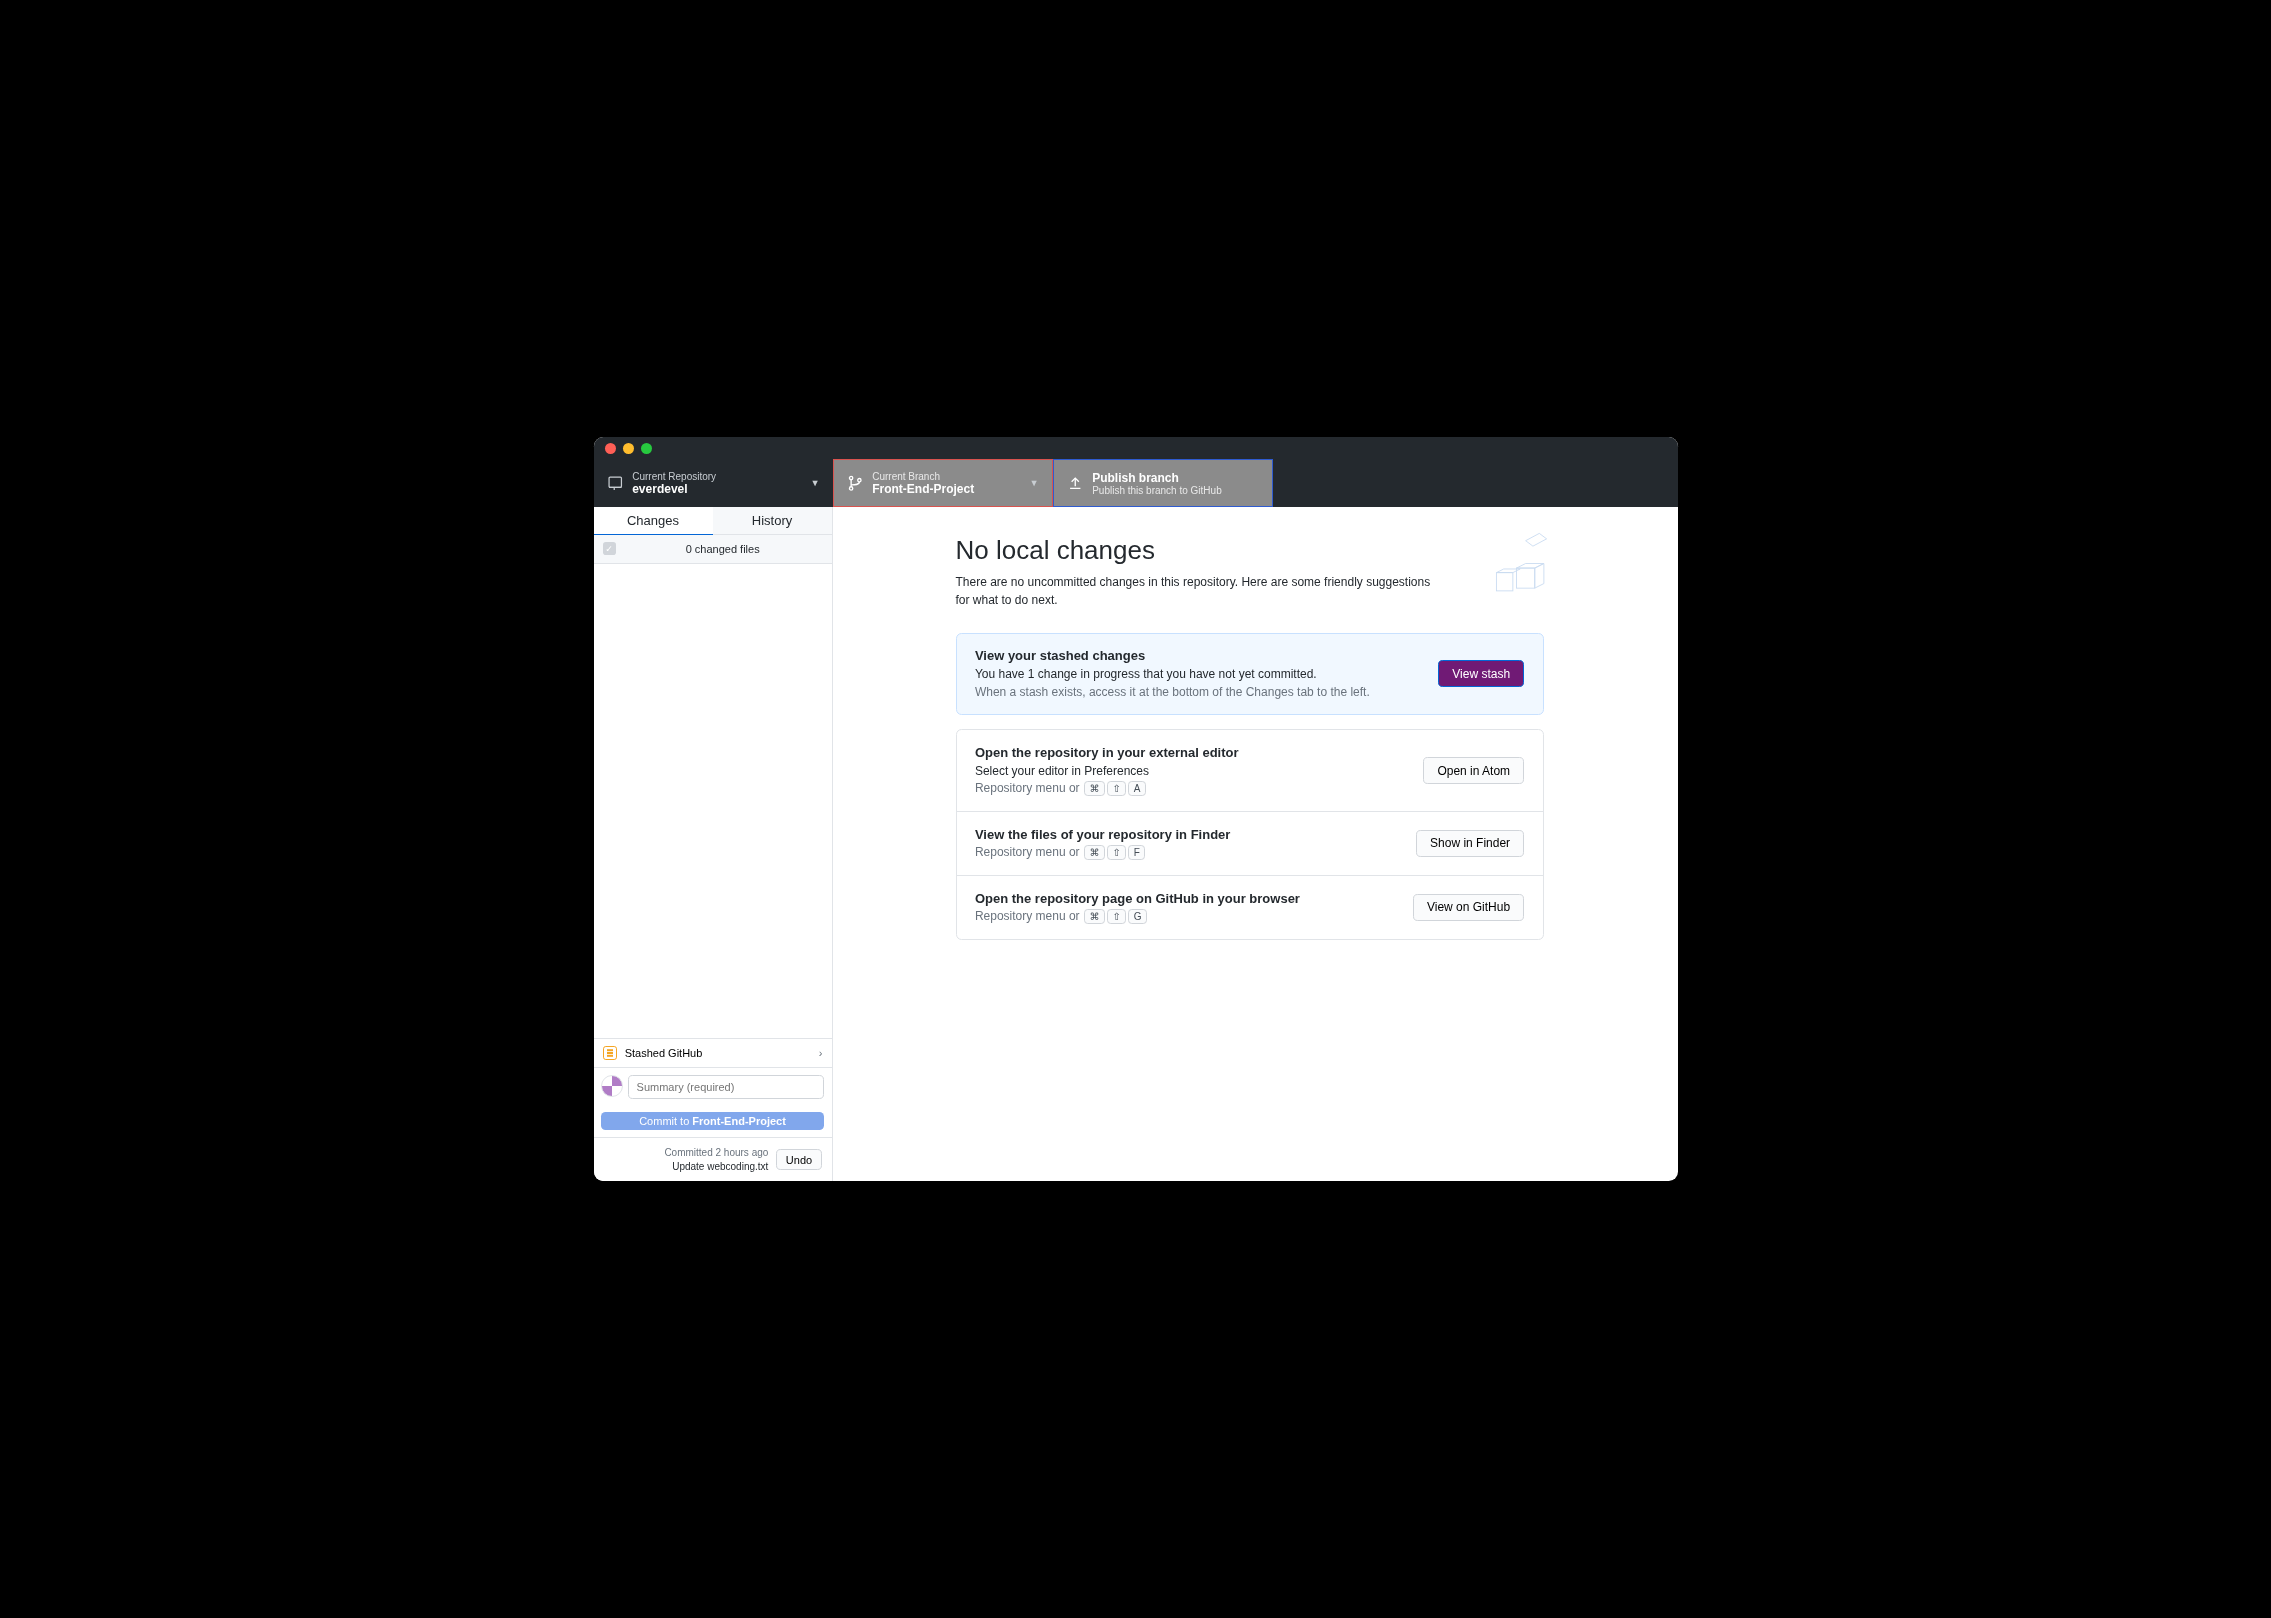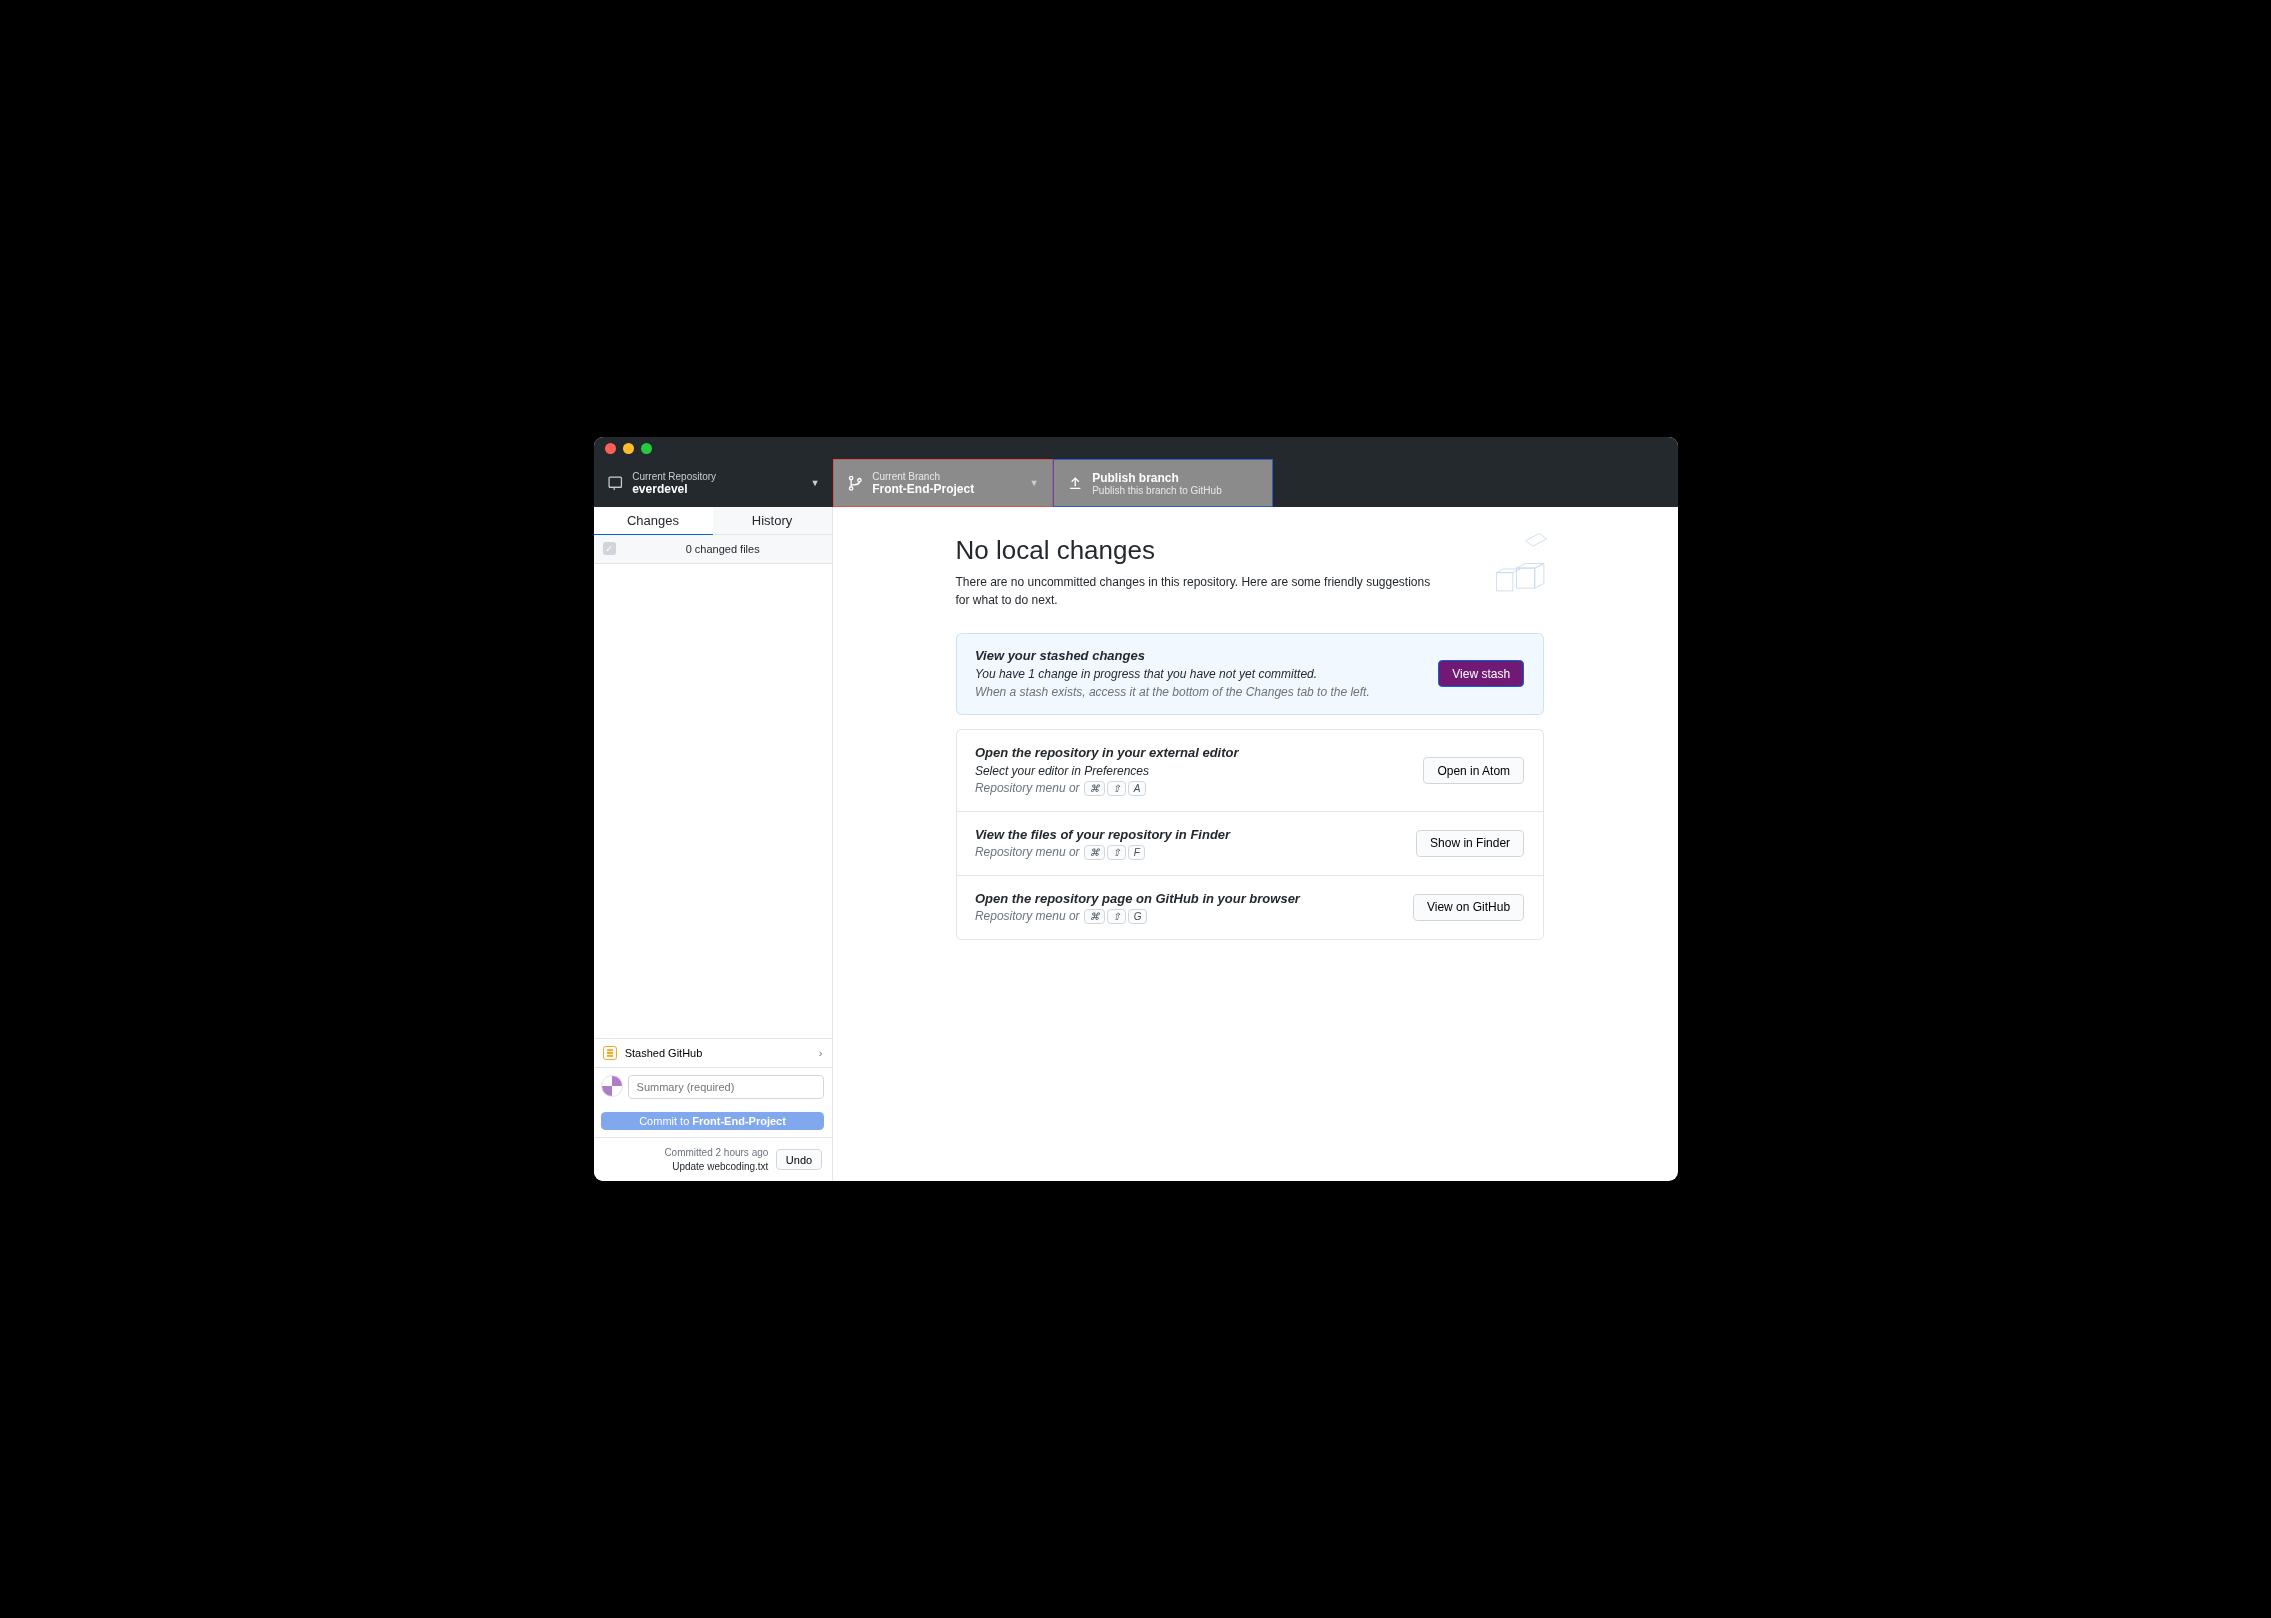--- a/index.html
+++ b/index.html
@@ -227,21 +227,21 @@
     padding: 14.7px 18.4px;
     margin-bottom: 14.7px;
     display: flex;
     align-items: flex-start;
     gap: 14.7px;
   }
   .card.blue {
     background: #f1f8ff;
     border-color: #c8e1ff;
   }
-  .card-body { flex: 1; font-style: italic; }
+  .card-body { flex: 1; }
   .card-title { font-size: 13px; font-weight: 600; color: #24292e; margin-bottom: 3.7px; }
   .card-line { font-size: 12px; color: #24292e; margin-bottom: 3.7px; }
   .card-hint { font-size: 12px; color: #6a737d; }
   .kbd {
     display: inline-block;
     border: 0.9px solid #d1d5da;
     border-radius: 3.7px;
     padding: 0.9px 4.6px;
     font-size: 10px;
     background: #fafbfc;

